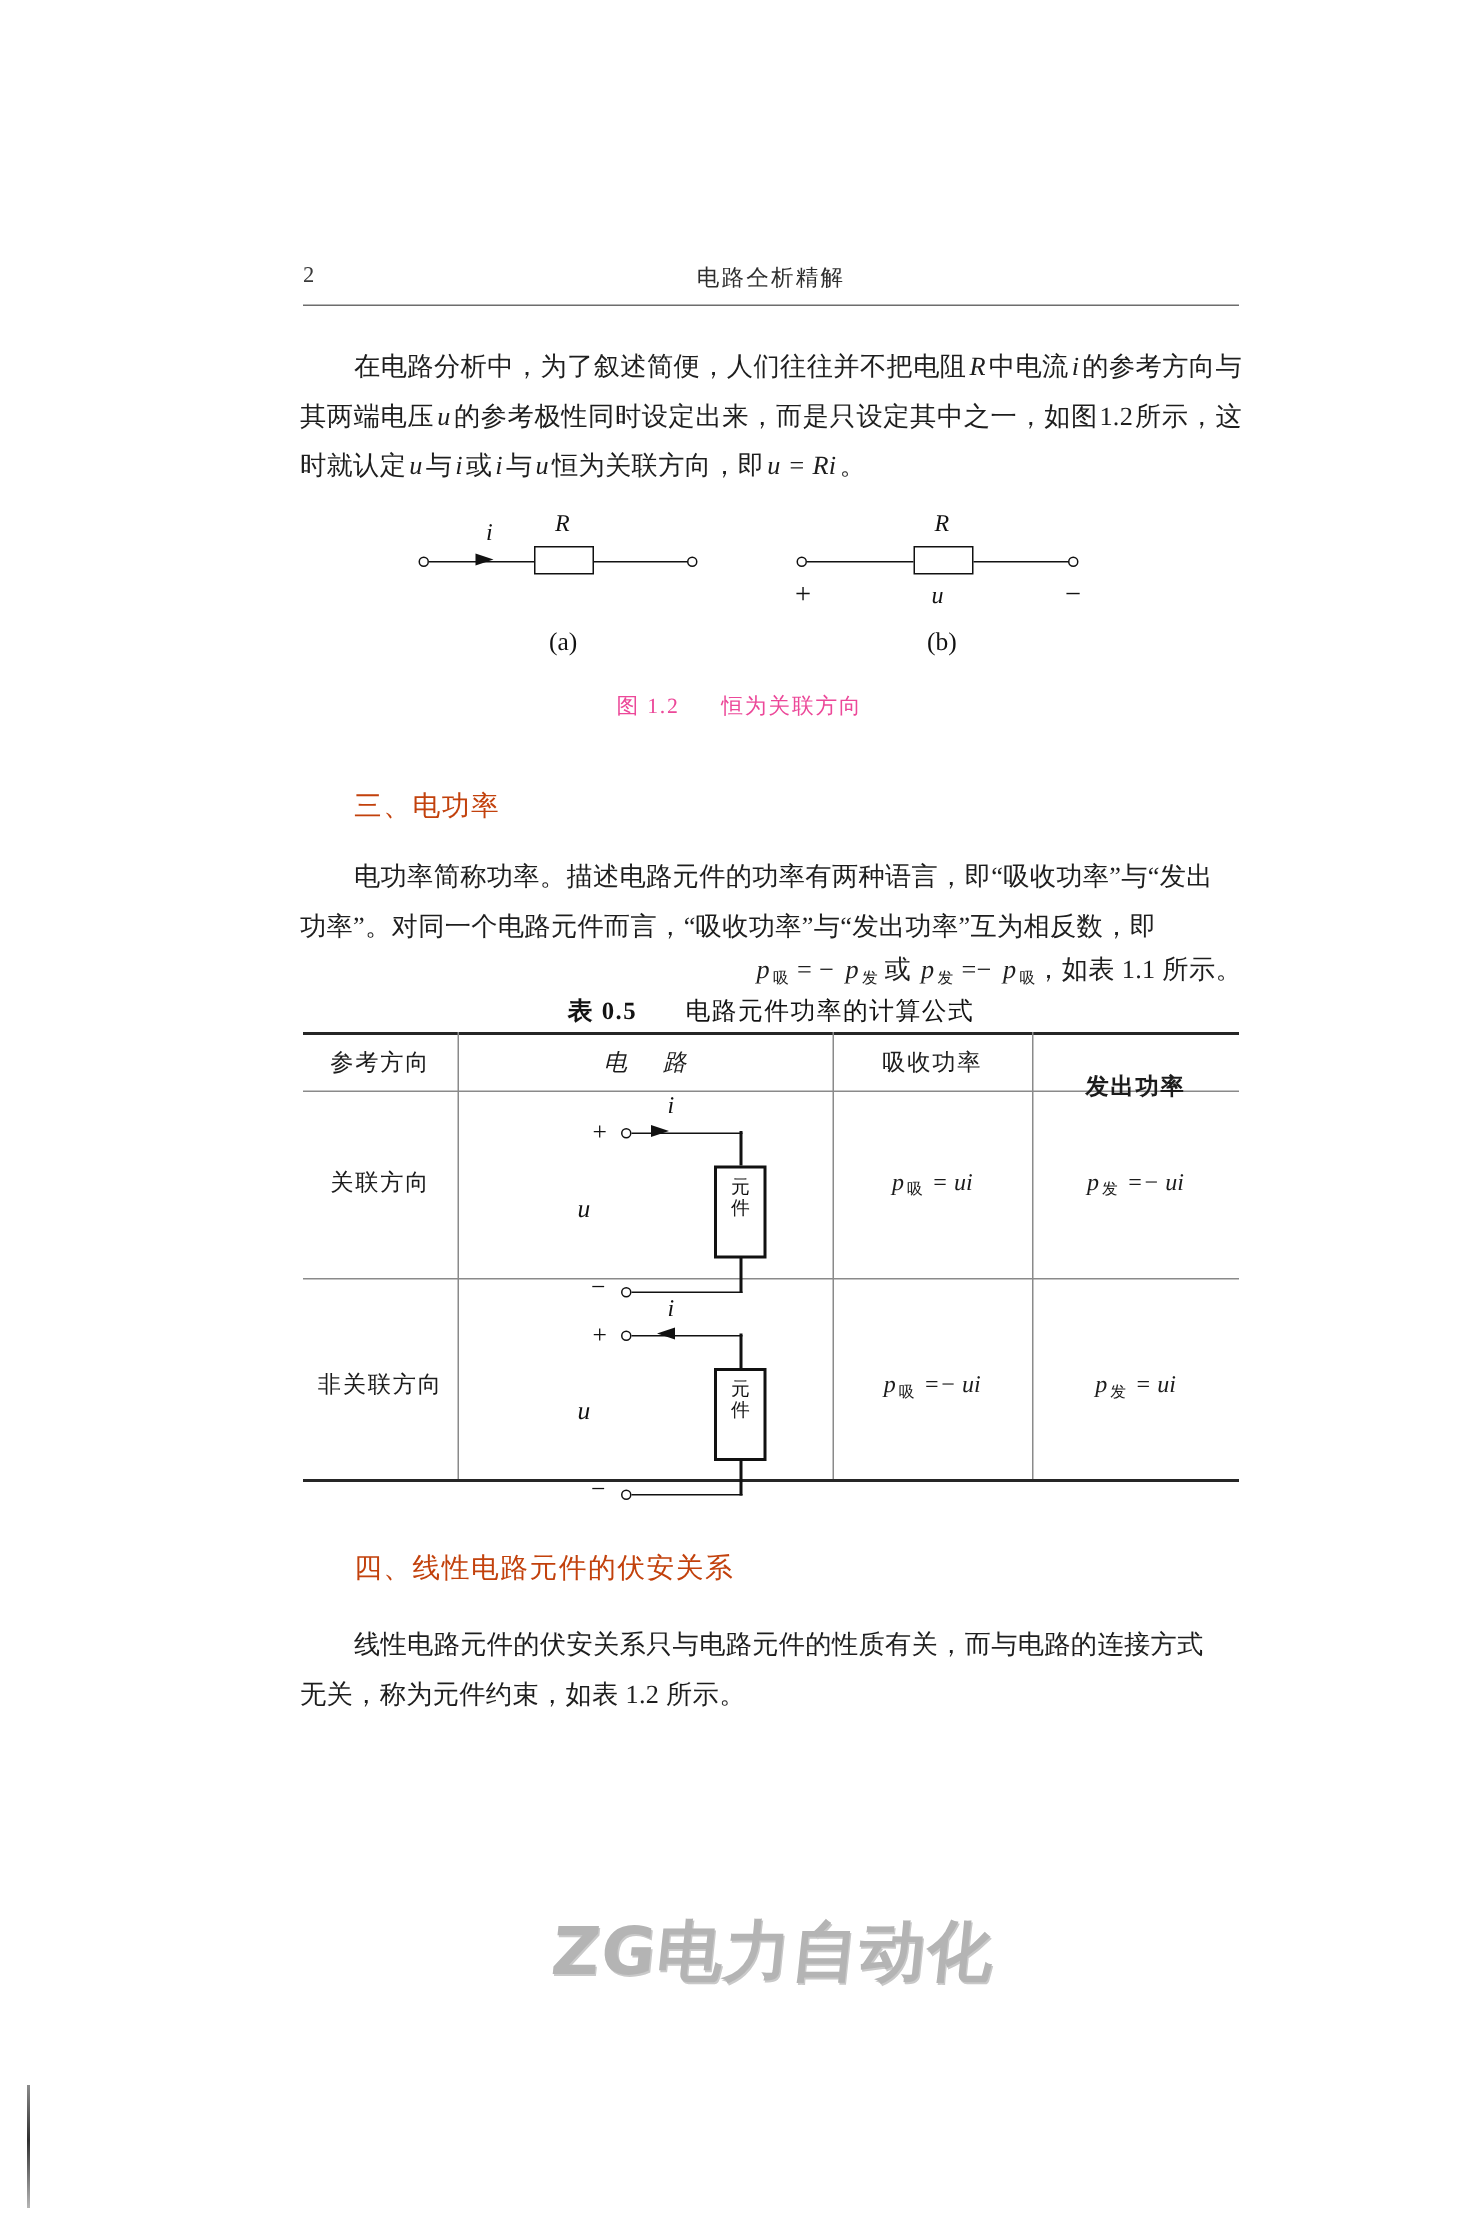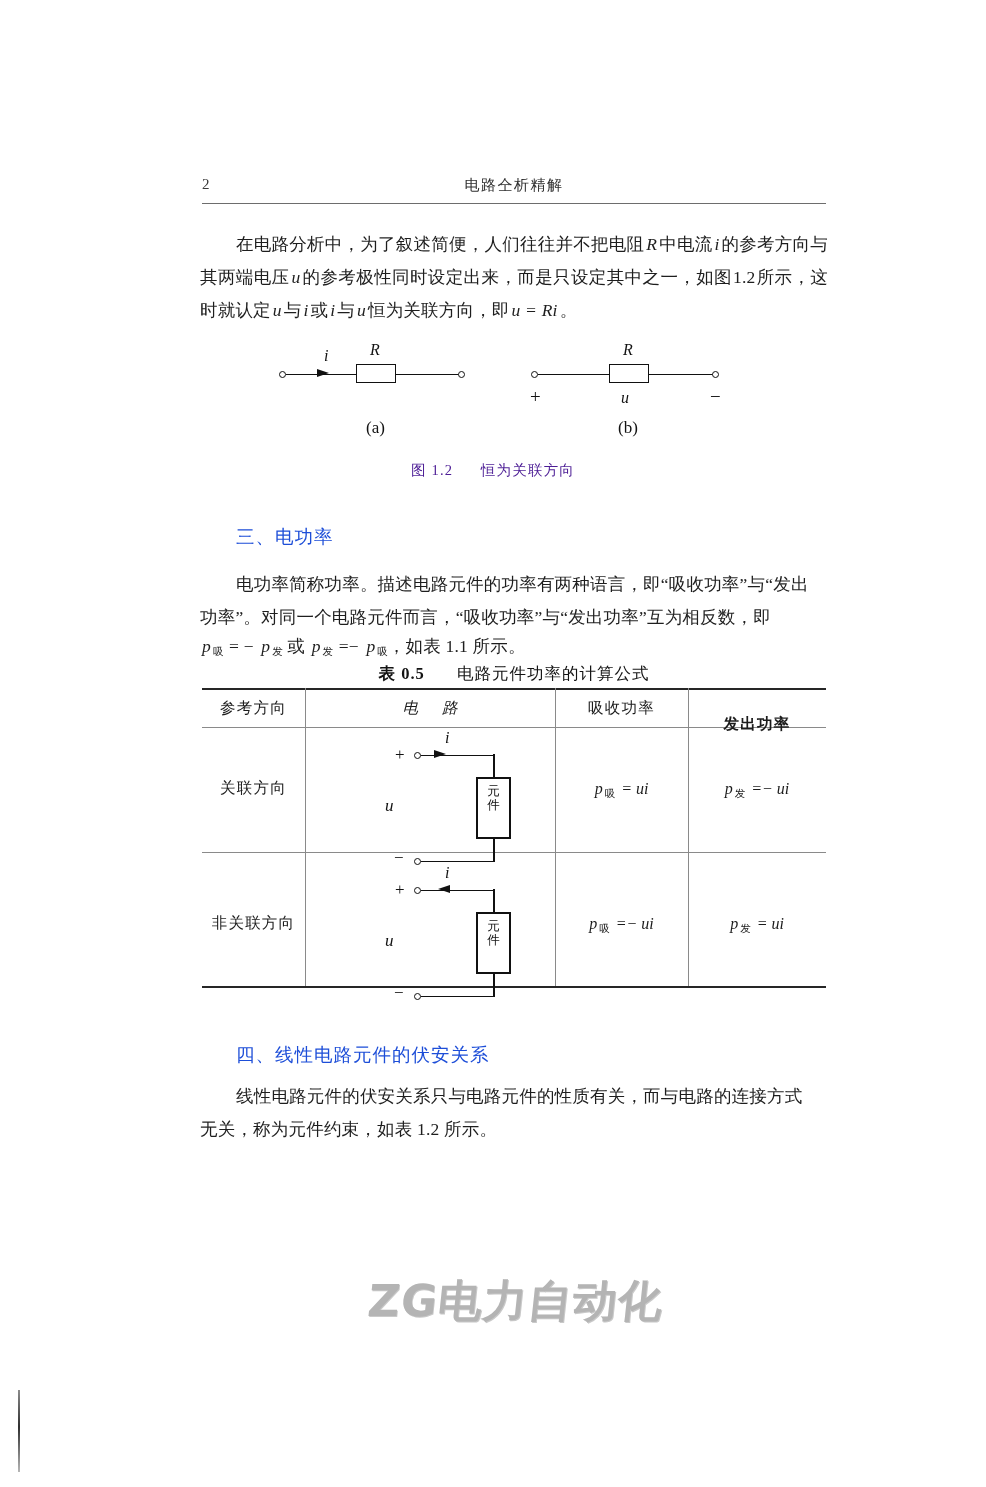--- a/index.html
+++ b/index.html
@@ -81,21 +81,21 @@
     font-size: 10.5px;
     vertical-align: -3px;
     font-style: normal;
     letter-spacing: 0;
   }
 
   .sect-head {
     position: absolute;
     left: 236px;
     font-size: 18.5px;
-    color: #1d4ed8;
+    color: #c2410c;
     letter-spacing: 1px;
   }
 
   
   .fig-wrap { position: absolute; left: 0; top: 0; }
   .node {
     position: absolute;
     width: 7px; height: 7px;
     border: 1.6px solid #111;
     border-radius: 50%;
@@ -145,21 +145,21 @@
     font-size: 17px;
     color: #121212;
     font-family: "Liberation Serif", "DejaVu Serif", serif;
   }
   .fig-caption {
     position: absolute;
     width: 986px;
     left: 0;
     text-align: center;
     font-size: 14.5px;
-    color: #4c1d95;
+    color: #ec4899;
     letter-spacing: 1.2px;
   }
 
   
   .tbl-title {
     position: absolute;
     left: 202px;
     width: 624px;
     text-align: center;
     font-size: 16.5px;
@@ -284,21 +284,21 @@
   </div>
 
   <div class="sect-head" style="top:524px;">三、电功率</div>
 
   <div class="para" style="top:568px;">
     <span class="indent"></span><span>电功率简称功率。描述电路元件的功率有两种语言，即“吸收功率”与“发出</span>
   </div>
   <div class="para" style="top:601px;">
     <span>功率”。对同一个电路元件而言，“吸收功率”与“发出功率”互为相反数，即</span>
   </div>
-  <div class="para" style="top:630px; text-align:left;">
+  <div class="para" style="top:630px; text-align:right;">
     <span class="mi">p</span><span class="sub">吸</span>
     <span class="mn">= −</span>
     <span class="mi">p</span><span class="sub">发</span>
     <span>或</span>
     <span class="mi">p</span><span class="sub">发</span>
     <span class="mn">=−</span>
     <span class="mi">p</span><span class="sub">吸</span><span>，如表 1.1 所示。</span>
   </div>
 
   <div class="tbl-title" style="top:663px;">
@@ -375,21 +375,21 @@
     <div class="cell-formula" style="left:353px; top:227px; width:133px;">
       <span class="mi">p</span><span class="sub">吸</span>
       <span class="mi">=− ui</span>
     </div>
     <div class="cell-formula" style="left:486px; top:227px; width:138px;">
       <span class="mi">p</span><span class="sub">发</span>
       <span class="mi">= ui</span>
     </div>
   </div>
 
-  <div class="sect-head" style="top:1032px;margin-top:10px;">四、线性电路元件的伏安关系</div>
+  <div class="sect-head" style="top:1032px;">四、线性电路元件的伏安关系</div>
 
   <div class="para" style="top:1080px;">
     <span class="indent"></span><span>线性电路元件的伏安关系只与电路元件的性质有关，而与电路的连接方式</span>
   </div>
   <div class="para" style="top:1113px;font-family:Liberation Serif, serif;">
     <span>无关，称为元件约束，如表 1.2 所示。</span>
   </div>
 
   <div class="watermark">ZG电力自动化</div>
 

